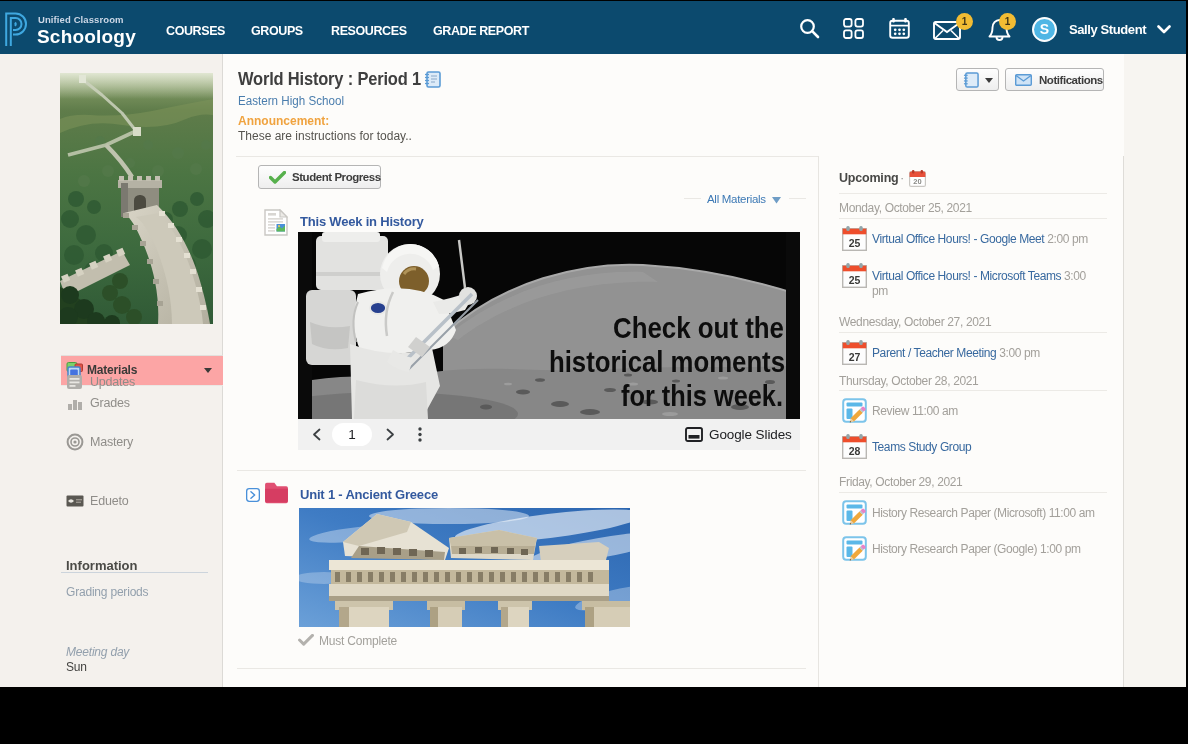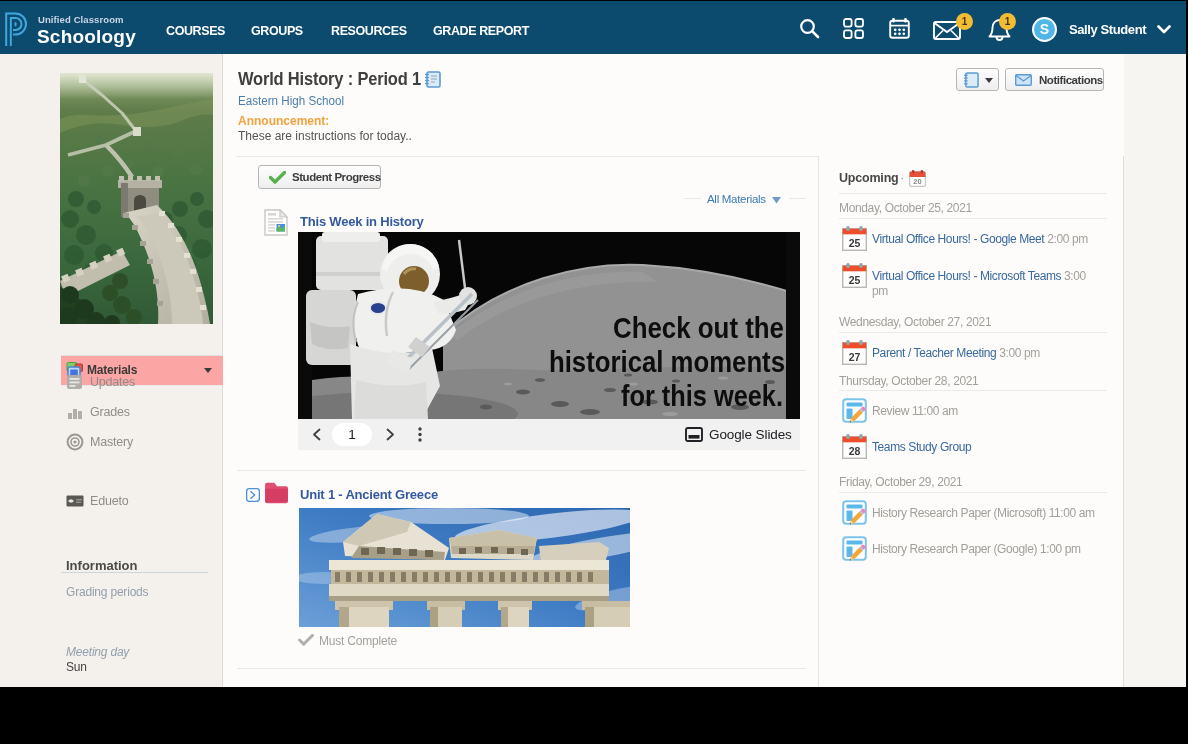--- a/index.html
+++ b/index.html
@@ -232,21 +232,21 @@
     </div>
     <div class="mitem" style="top:313px;">
       <svg class="micon" viewBox="0 0 18 18">
           <rect x="1" y="2" width="15" height="14" rx="2" fill="#b0aeaa"></rect>
           <rect x="3.5" y="5" width="10" height="1.8" fill="#e8e6e2"></rect>
           <rect x="3.5" y="8.5" width="10" height="1.8" fill="#e8e6e2"></rect>
           <rect x="3.5" y="12" width="6" height="1.8" fill="#e8e6e2"></rect>
         </svg>
       <span class="mtxt">Updates</span>
       </div>
-    <div class="mitem" style="top:343px;padding-left:12px;">
+    <div class="mitem" style="top:334px;padding-left:12px;">
       <svg class="micon" viewBox="0 0 18 18">
           <g fill="#b0aeaa">
             <rect x="2" y="10" width="4" height="6"></rect>
             <rect x="7" y="6" width="4" height="10"></rect>
             <rect x="12" y="8" width="4" height="8"></rect>
           </g>
         </svg>
       <span class="mtxt">Grades</span>
       </div>
     <div class="mitem" style="top:373px;">

